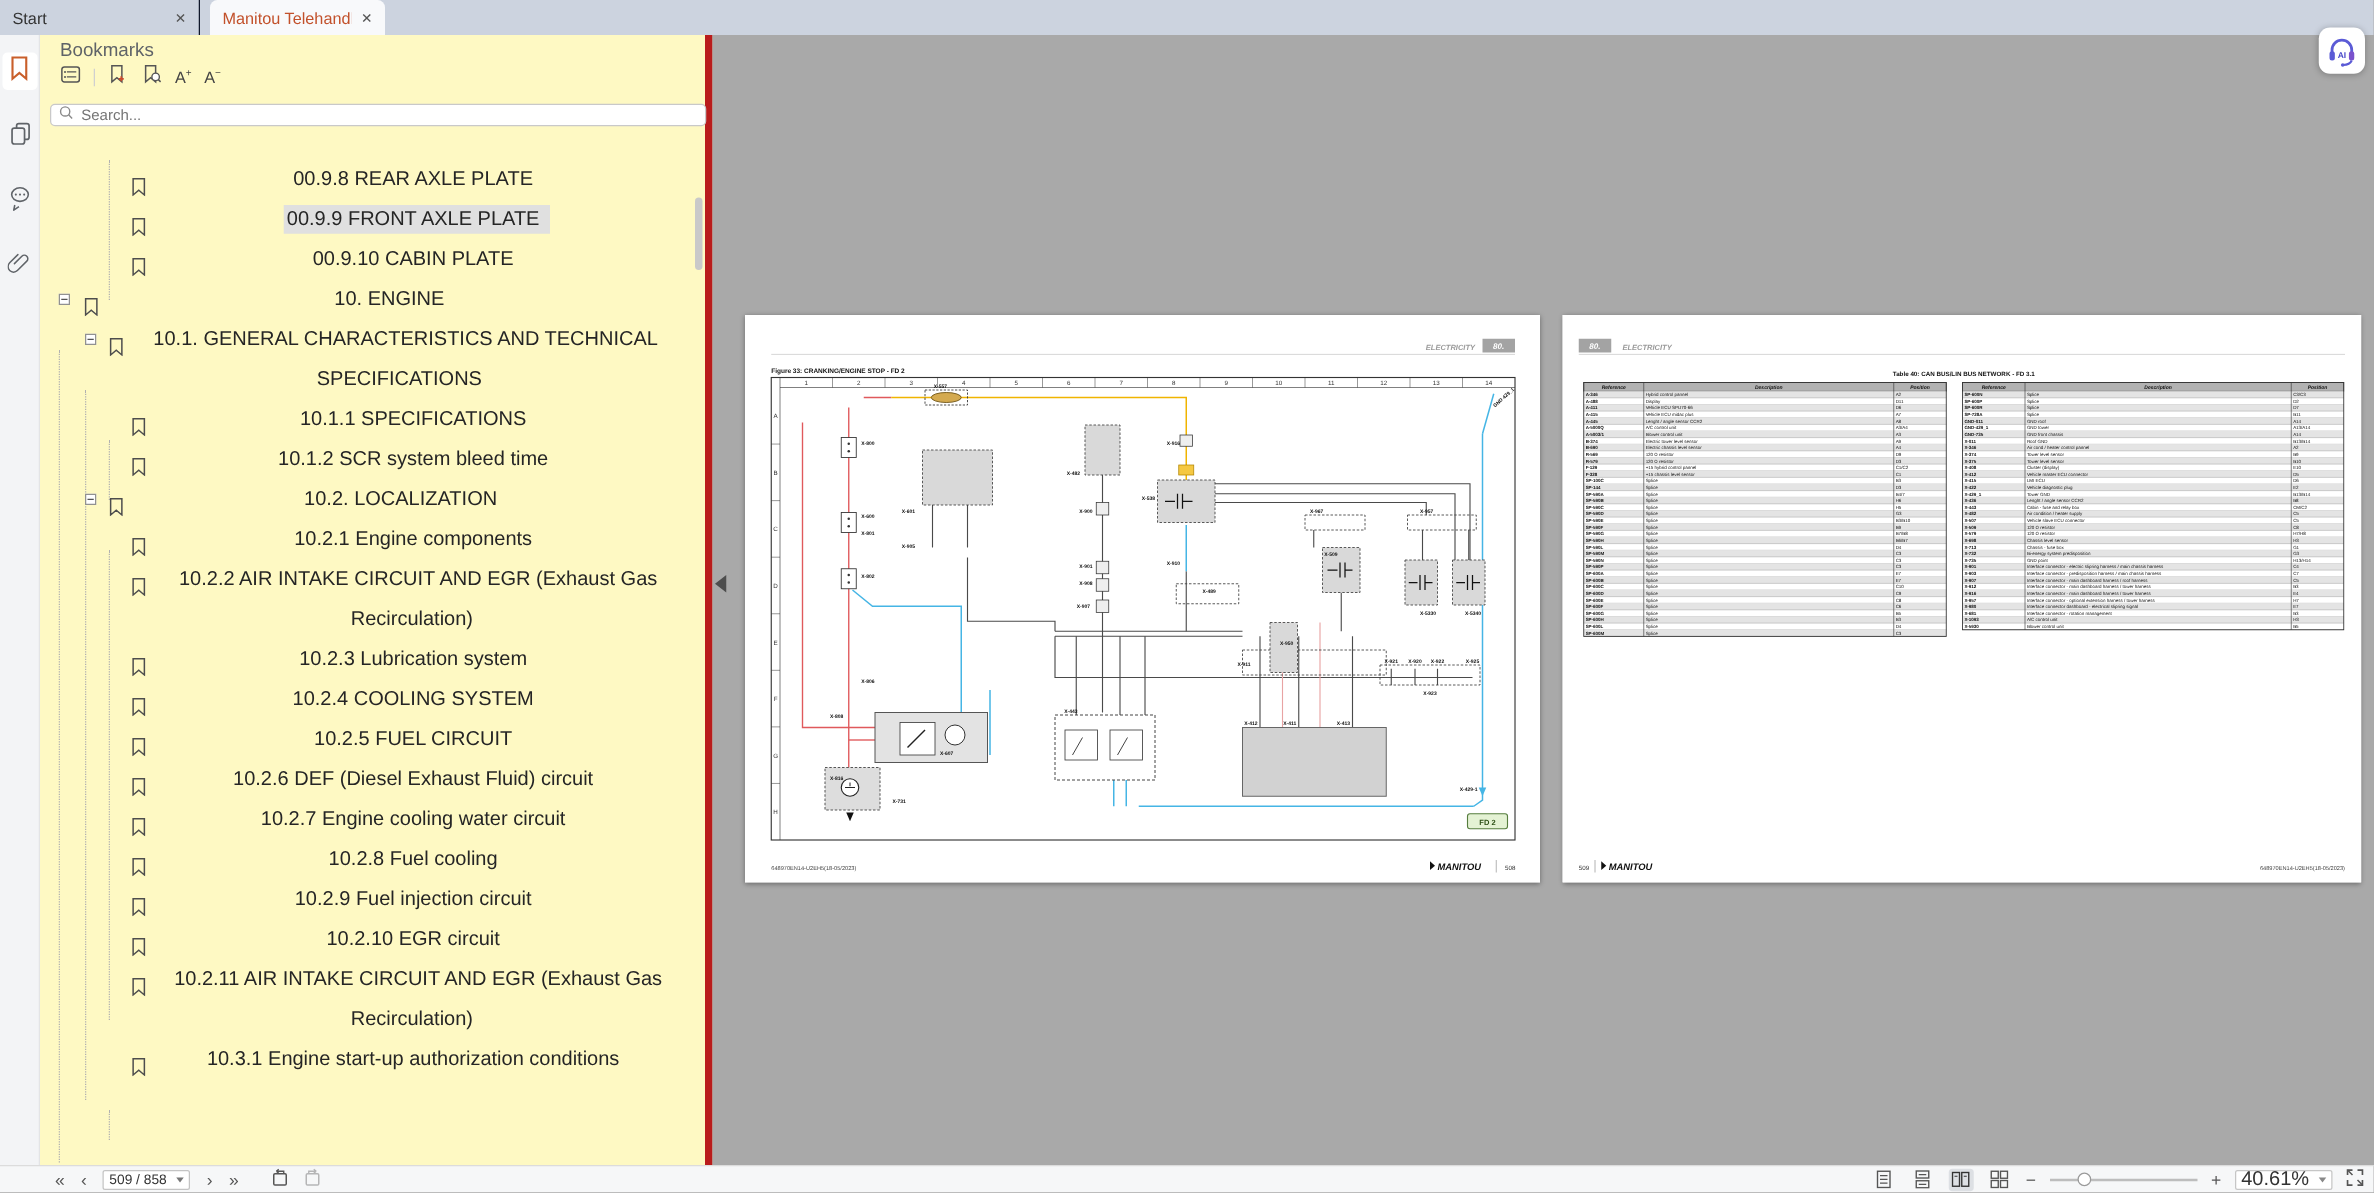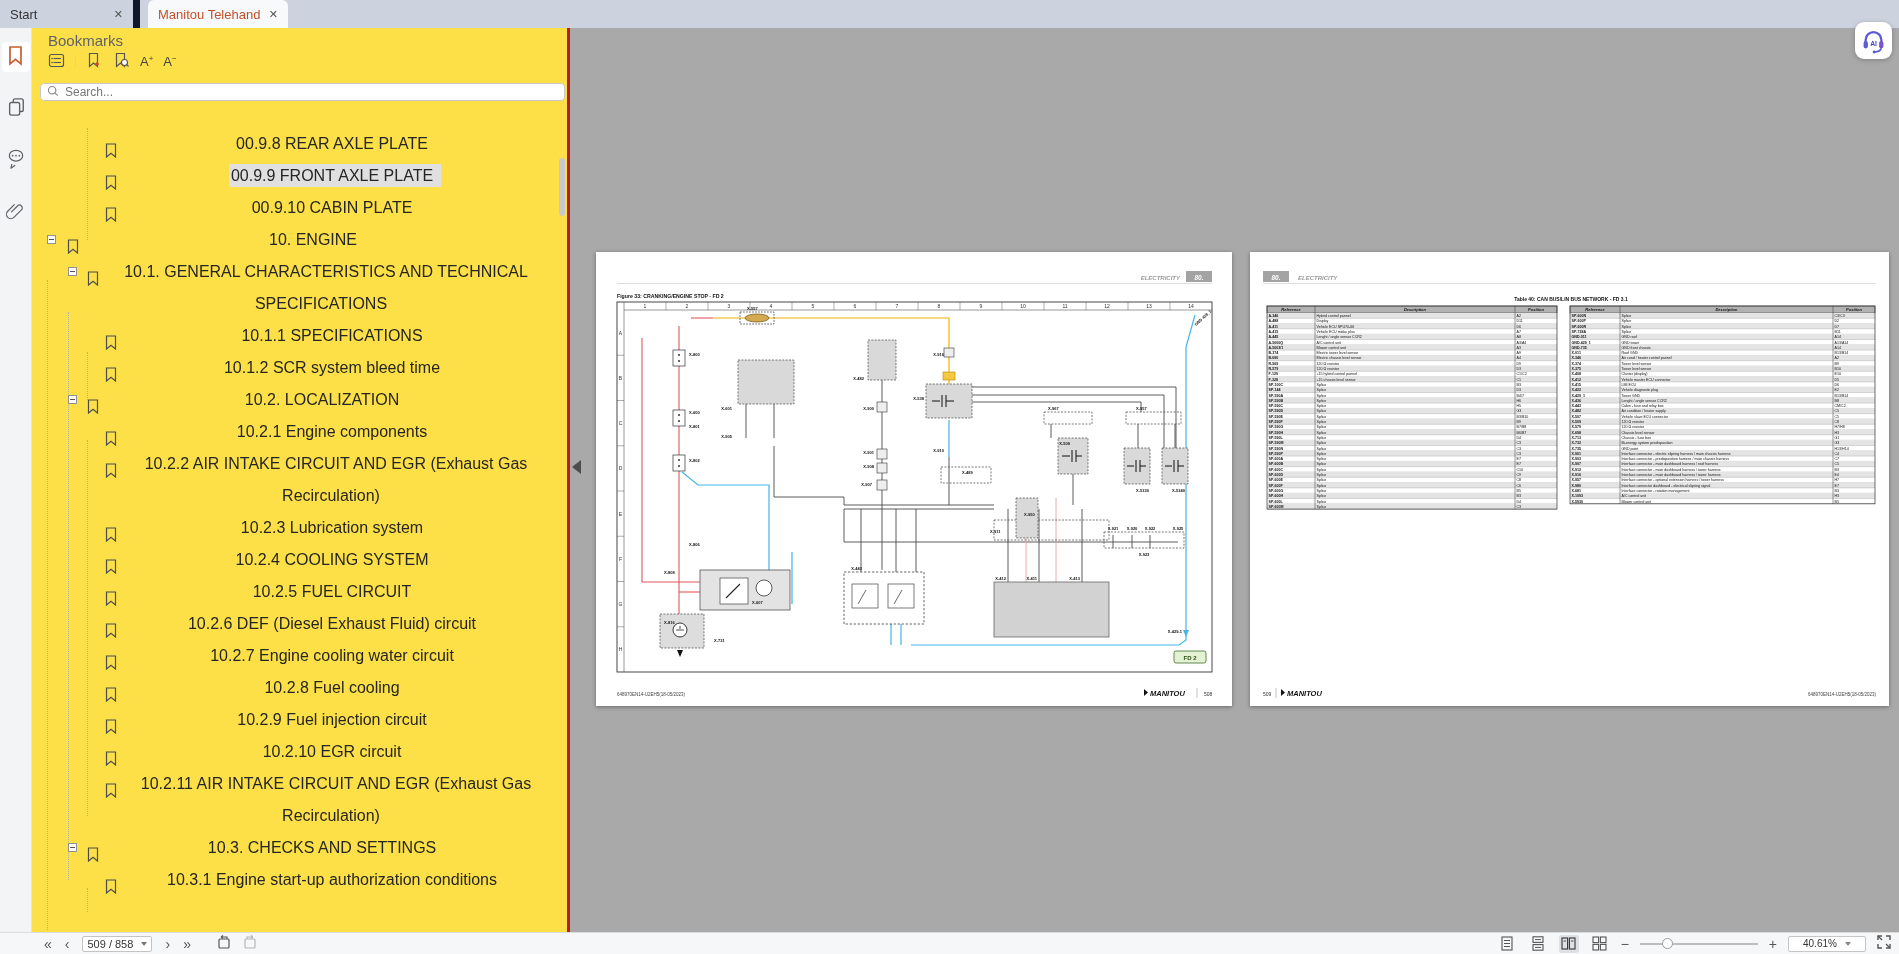--- a/index.html
+++ b/index.html
@@ -4,31 +4,31 @@
 <style>
   * { margin:0; padding:0; box-sizing:border-box; }
   html,body { width:1899px; height:954px; overflow:hidden; }
   body { font-family:"Liberation Sans", sans-serif; background:#a9a9a9; }
   .app { position:relative; width:1899px; height:954px; background:#a9a9a9; }
 
   
   .tabbar { position:absolute; left:0; top:0; width:100%; height:28px; background:#ccd3df; display:flex; align-items:stretch; }
   .tab { display:flex; align-items:center; gap:8px; padding:0 10px; font-size:13px; color:#333; }
   .tab .close { font-size:11px; color:#555; cursor:default; margin-left:auto; }
-  .tab.start { width:140px; border-right:7px solid #0f172a;align-items:center; }
+  .tab.start { width:160px; border-right:1px solid #0f172a;align-items:center; }
   .tab.doc { width:140px; background:#f8f9fb; border-radius:6px 6px 0 0; color:#c2512b; margin-left:8px; }
   .tab.doc .lbl { white-space:nowrap; overflow:hidden; }
 
   
   .main { position:absolute; left:0; top:28px; right:0; bottom:22px; display:flex; }
   .rail { width:32px; background:#f3f4f6; border-right:1px solid #e3e4e6; display:flex; flex-direction:column; align-items:center; padding-top:14px; gap:22px; }
   .rail .tile { width:28px; height:30px; display:flex; align-items:center; justify-content:center; border-radius:4px; }
   .rail .tile.active { background:#ffffff; }
 
-  .sidebar { width:538px; background:#fde047; position:relative; border-right:3px solid #b91c1c; }
+  .sidebar { width:538px; background:#fef9c3; position:relative; border-right:6px solid #b91c1c; }
   .bm-title { position:absolute; left:16px; top:4px; font-size:15px; color:#5f6368; }
   .bm-tools { position:absolute; left:16px; top:24px; height:20px; display:flex; align-items:center; gap:10px; color:#444; }
   .bm-tools .sep { width:1px; height:14px; background:#d0d0d0; }
   .atool { font-size:13px; color:#444; }
   .atool sup { font-size:8px; }
   .searchbox { position:absolute; left:8px; top:45px; width:525px; height:18px; border:1px solid #c9c9c9; border-radius:4px; background:#fff; display:flex; align-items:center; padding:0 6px; gap:6px;margin-top:10px; }
   .searchbox input { border:none; outline:none; font-size:12px; color:#999; width:100%; font-family:inherit; background:transparent; }
 
   .bm-list { position:absolute; left:0; top:80px; right:10px; bottom:0; padding-top:20px; overflow:hidden; }
   .bm-row { position:relative; line-height:32px; font-size:16px; color:#252525; padding-right:10px; white-space:normal;text-align:center; }
@@ -53,21 +53,21 @@
   .nav-glyph { font-size:14px; color:#555; line-height:18px; }
   .pagebox { width:70px; height:16px; background:#fff; border:1px solid #c4c4c4; border-radius:2px; display:flex; align-items:center; padding:0 4px; font-size:11px; color:#333; }
   .pagebox .caret { margin-left:auto; width:0; height:0; border-left:3.5px solid transparent; border-right:3.5px solid transparent; border-top:4px solid #777; }
   .histicons { display:flex; gap:10px; margin-left:12px; }
   .sb-right { margin-left:auto; display:flex; align-items:center; gap:11px; margin-right:8px; }
   .vm { width:20px; height:18px; display:flex; align-items:center; justify-content:center; border-radius:3px; }
   .vm.active { background:#dde0e4; }
   .slider { width:118px; height:2px; background:#bdbdbd; position:relative; }
   .slider .knob { position:absolute; left:22px; top:-5px; width:11px; height:11px; border-radius:50%; background:#fff; border:1px solid #9a9a9a; }
   .pm { font-size:14px; color:#555; }
-  .zoombox { width:78px; height:16px; background:#fff; border:1px solid #c6c6c6; border-radius:2px; display:flex; align-items:center; padding:0 14px; font-size:10px; color:#333; }
+  .zoombox { width:78px; height:16px; background:#fff; border:1px solid #c6c6c6; border-radius:2px; display:flex; align-items:center; padding:0 4px; font-size:16px; color:#333; }
   .zoombox .caret { margin-left:auto; width:0; height:0; border-left:3.5px solid transparent; border-right:3.5px solid transparent; border-top:4px solid #888; }
 
   .ai-btn { position:absolute; right:7px; top:22px; width:37px; height:37px; background:#fff; border-radius:9px; box-shadow:0 1px 5px rgba(0,0,0,.25); display:flex; align-items:center; justify-content:center; z-index:50; }
 </style>
 </head>
 <body>
 
 <div class="app">
 
   <div class="tabbar">
@@ -213,23 +213,20 @@
               </svg></span><span class="label-wrap">10.2.8 Fuel cooling</span></div>
           <div class="bm-row" style="padding-left: 91px;"><span class="bmk" style="left: 73px;"><svg width="12" height="15" viewBox="0 0 12 15">
                 <path d="M1.5 1 h9 v13 l-4.5 -3.8 -4.5 3.8 z" fill="none" stroke="#4d4d4d" stroke-width="1.2"></path>
               </svg></span><span class="label-wrap">10.2.9 Fuel injection circuit</span></div>
           <div class="bm-row" style="padding-left: 91px;"><span class="bmk" style="left: 73px;"><svg width="12" height="15" viewBox="0 0 12 15">
                 <path d="M1.5 1 h9 v13 l-4.5 -3.8 -4.5 3.8 z" fill="none" stroke="#4d4d4d" stroke-width="1.2"></path>
               </svg></span><span class="label-wrap">10.2.10 EGR circuit</span></div>
           <div class="bm-row" style="padding-left: 91px;"><span class="bmk" style="left: 73px;"><svg width="12" height="15" viewBox="0 0 12 15">
                 <path d="M1.5 1 h9 v13 l-4.5 -3.8 -4.5 3.8 z" fill="none" stroke="#4d4d4d" stroke-width="1.2"></path>
               </svg></span><span class="label-wrap">10.2.11 AIR INTAKE CIRCUIT AND EGR (Exhaust Gas Recirculation)</span></div>
-          <div class="bm-row" style="padding-left: 71px;"><span class="expandbox" style="left: 36px;"></span><span class="bmk" style="left: 55px;"><svg width="12" height="15" viewBox="0 0 12 15">
-                <path d="M1.5 1 h9 v13 l-4.5 -3.8 -4.5 3.8 z" fill="none" stroke="#4d4d4d" stroke-width="1.2"></path>
-              </svg></span><span class="label-wrap">10.3. CHECKS AND SETTINGS</span></div>
           <div class="bm-row" style="padding-left: 91px;"><span class="bmk" style="left: 73px;"><svg width="12" height="15" viewBox="0 0 12 15">
                 <path d="M1.5 1 h9 v13 l-4.5 -3.8 -4.5 3.8 z" fill="none" stroke="#4d4d4d" stroke-width="1.2"></path>
               </svg></span><span class="label-wrap">10.3.1 Engine start-up authorization conditions</span></div>
         </div>
       <div style="position:absolute; right:2px; top:130px; width:6px; height:58px; background:#c9c9c9; border-radius:3px;"></div>
     </div>
 
     <div class="docarea">
       <div class="collapse-handle"></div>
 

